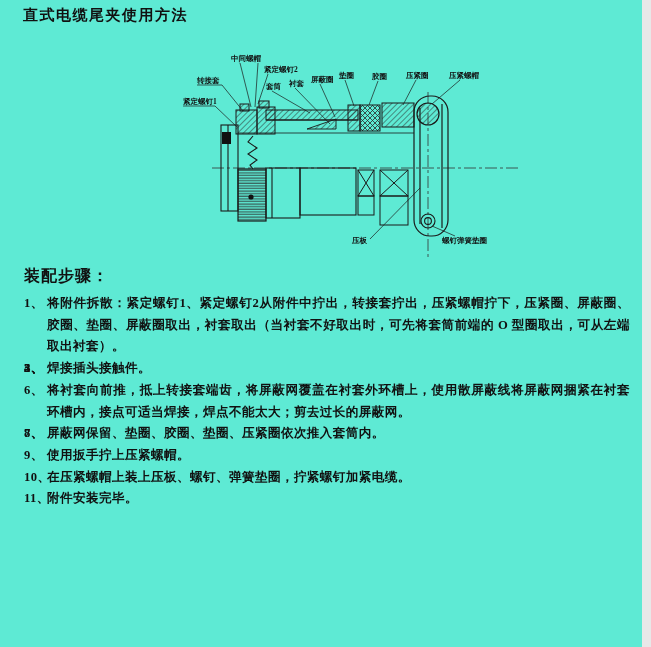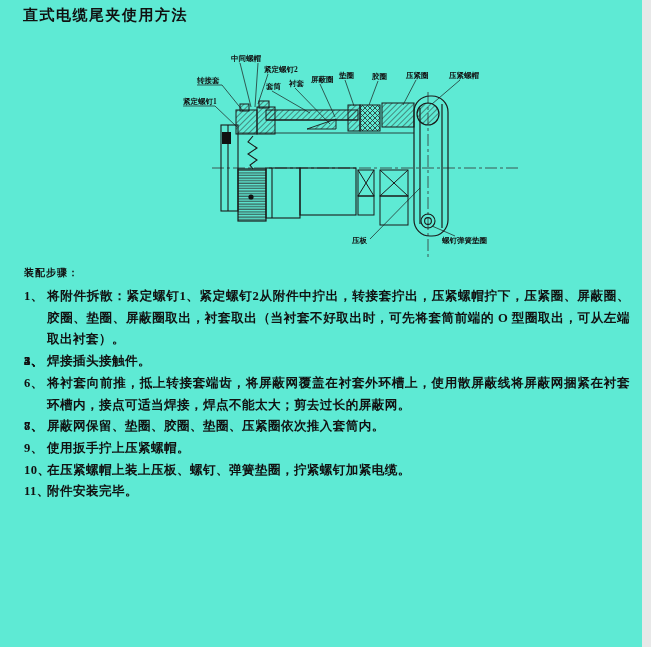--- a/index.html
+++ b/index.html
@@ -20,21 +20,21 @@
   }
   .figure svg{display:block;}
   .figure text{
     font-family:"Liberation Serif", serif;
     font-size:7.5px;font-weight:bold;fill:#111;
   }
   .steps{
     position:absolute;left:24px;top:266px;width:606px;
   }
   .steps h2{
-    margin:0 0 6px 0;font-size:10px;font-weight:bold;letter-spacing:1px;
+    margin:0 0 6px 0;font-size:16px;font-weight:bold;letter-spacing:1px;
   }
   .steps ol{
     margin:0;padding:0;list-style:none;
     font-size:12.6px;font-weight:bold;line-height:21.7px;
     text-align:justify;letter-spacing:0.4px;
   }
   .steps li{position:relative;padding-left:23px;}
   .steps li .num{position:absolute;left:0;top:0;}
 </style>
 </head>

